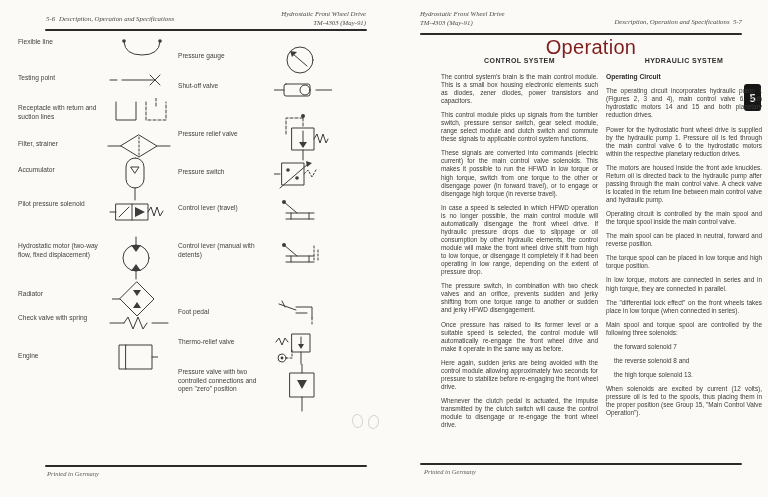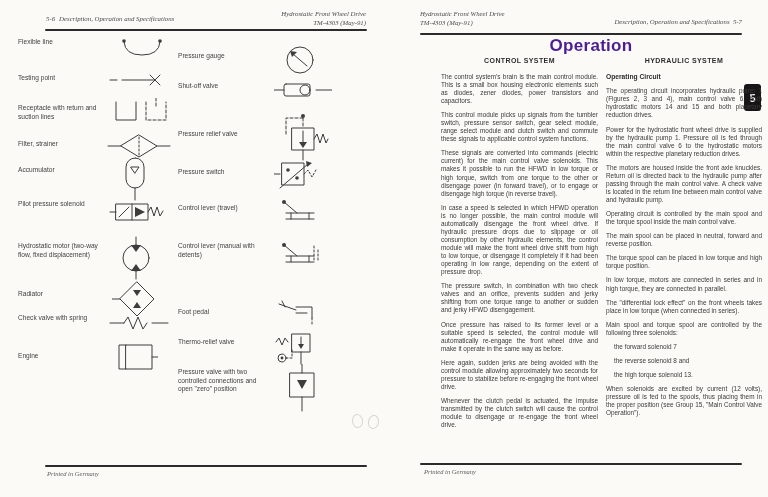--- a/index.html
+++ b/index.html
@@ -16,21 +16,21 @@
   .pgnum{font-style:italic;margin-right:4px;}
   
   .sym-row{position:absolute;}
   .sym-label{position:absolute;left:0;top:2px;width:94px;font-size:6.6px;line-height:1.3;color:#3f3f3f;}
   .sym-icon{position:absolute;display:flex;align-items:center;justify-content:center;}
   .sym-icon svg{display:block;}
   .stroke{stroke:#3c3c3c;stroke-width:1;fill:none;stroke-linecap:round;stroke-linejoin:round;}
   .fill{fill:#3c3c3c;stroke:none;}
   
   .op-title{position:absolute;left:420px;top:36px;width:342px;text-align:center;
-    font-size:17px;font-weight:bold;color:#4c1d95;letter-spacing:.3px;}
+    font-size:20px;font-weight:normal;color:#7f1d1d;letter-spacing:.3px;}
   .col{position:absolute;font-size:6.4px;line-height:1.26;text-align:justify;color:#3a3a3a;}
   .col h3{margin:0 0 7px;font-size:7px;font-weight:bold;text-align:center;letter-spacing:.4px;color:#2c2c2c;}
   .col h4{margin:0 0 6px;font-size:6.7px;font-weight:bold;text-align:left;color:#2c2c2c;}
   .col p{margin:0 0 6px;}
   .col .list-item{margin:0 0 6px 8px;text-align:left;}
   
   .tab5{position:absolute;left:744px;top:84px;width:17px;height:27px;background:#161616;border-radius:3px;
     display:flex;align-items:center;justify-content:center;color:#f4f4f4;font-weight:bold;font-size:11px;}
   .watermark{position:absolute;left:256px;top:233px;font-size:27px;font-weight:bold;color:#d7991d;
     letter-spacing:-.5px;opacity:.93;white-space:nowrap;text-shadow:0 1px 0 rgba(215,153,29,.35);}

